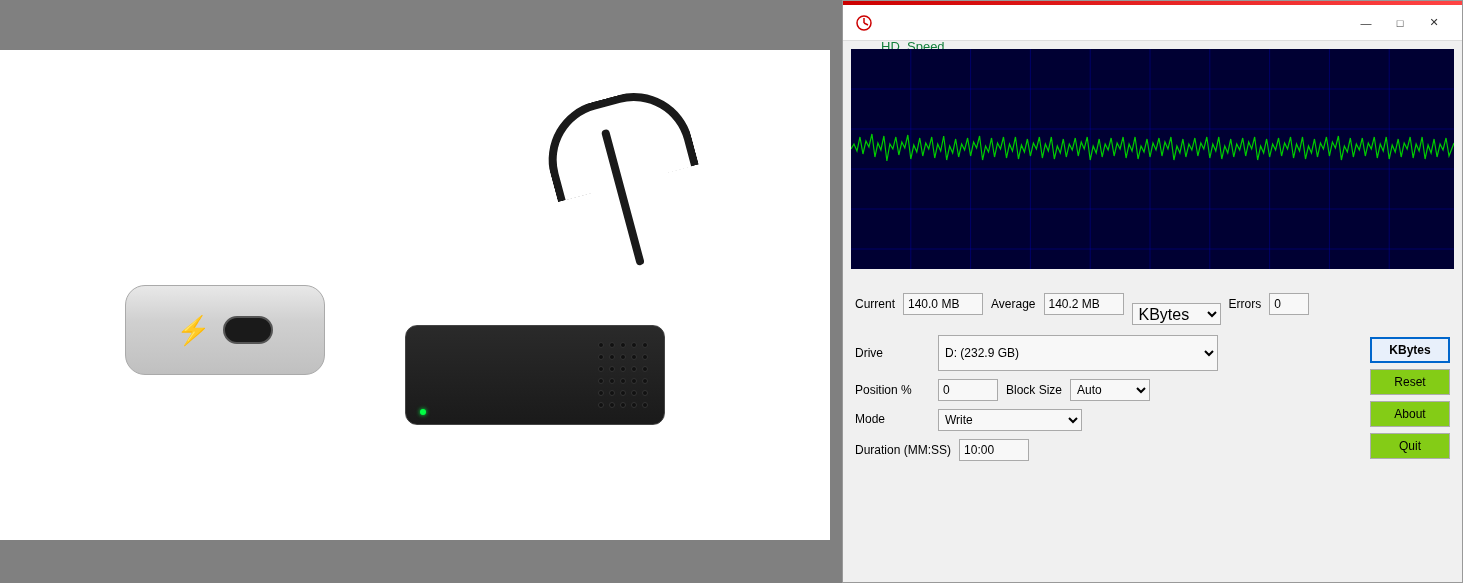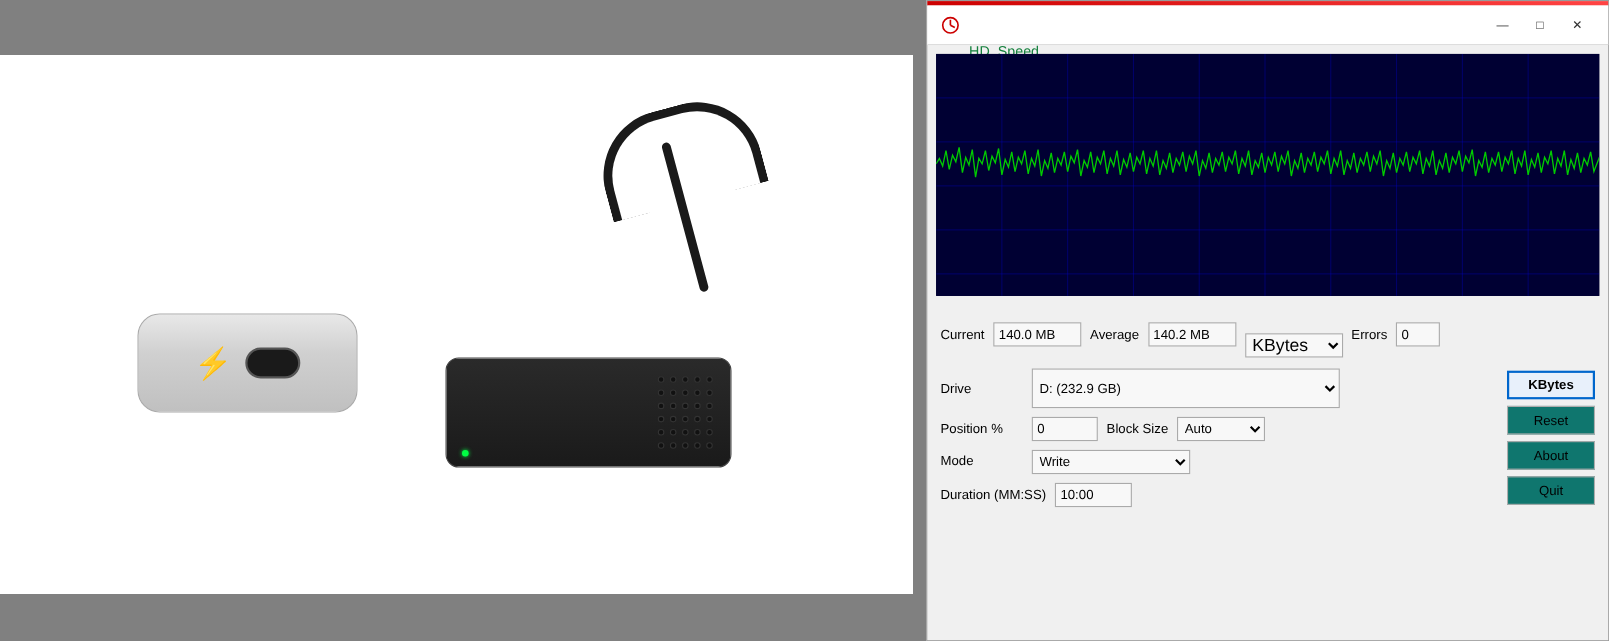--- a/index.html
+++ b/index.html
@@ -252,21 +252,21 @@
       height: 22px;
       border: 1px solid #aaa;
       background: #f8f8f8;
       font-size: 12px;
       padding: 0 2px;
       cursor: pointer;
     }
 
     .btn {
       height: 26px;
-      background: #0f766e;
+      background: #84cc16;
       border: 1px solid #adadad;
       font-size: 12px;
       padding: 0 12px;
       cursor: pointer;
       white-space: nowrap;
     }
 
     .btn-start {
       background: #e8f0fb;
       border: 2px solid #0066cc;

